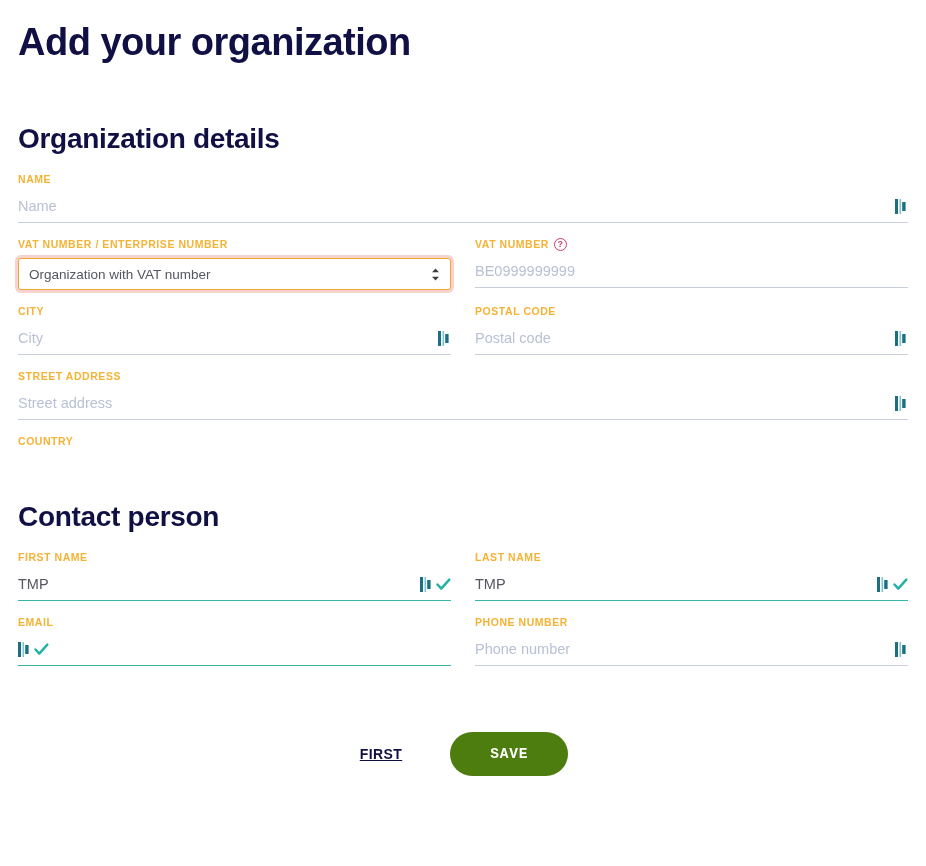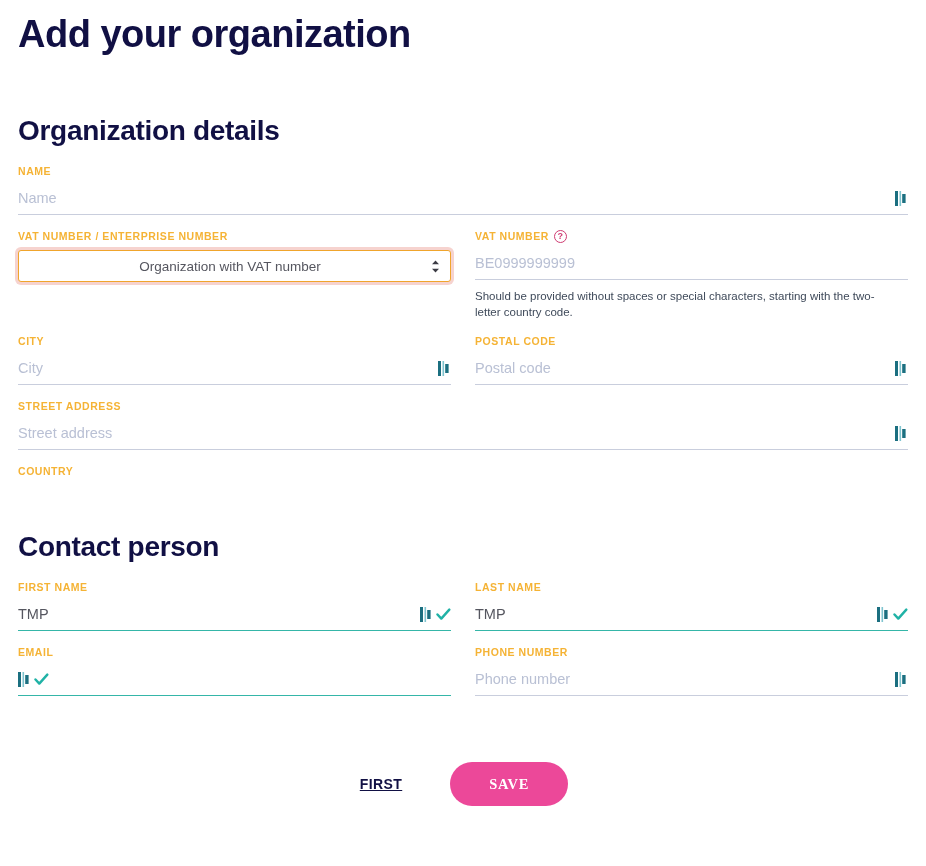--- a/index.html
+++ b/index.html
@@ -3,21 +3,21 @@
 <meta charset="utf-8">
 <style>
   * { box-sizing: border-box; }
   html, body {
     margin: 0; padding: 0;
     width: 926px; height: 866px;
     background: #ffffff;
     font-family: "Liberation Sans", sans-serif;
     overflow: hidden;
   }
-  .page { position: relative; width: 926px; height: 866px; padding: 0 18px; }
+  .page { position: relative; width: 926px; height: 866px; padding: 8px 18px; }
 
   
   .page-title {
     color: #111044;
     font-size: 38px;
     font-weight: bold;
     letter-spacing: -0.5px;
     margin: 0;
     padding-top: 8px;
     line-height: 52px;
@@ -106,21 +106,20 @@
     line-height: 16px;
     margin-top: 8px;
     max-width: 420px;
   }
 
   
   .select-wrap {
     position: relative;
     margin-top: 7px;
     height: 32px;
-    text-align: center;
   }
   .select-box {
     width: 100%;
     height: 32px;
     border: 1px solid #cfd3da;
     border-radius: 3px;
     background: #ffffff;
     display: flex;
     align-items: center;
     padding: 0 10px;
@@ -149,31 +148,31 @@
     font-weight: bold;
     letter-spacing: 0.4px;
     text-decoration: underline;
     cursor: pointer;
     background: none;
     border: 0;
     font-family: "Liberation Sans", sans-serif;
     padding: 4px 2px;
   }
   .save-btn {
-    background: #ec4899;
+    background: #4d7c0f;
     color: #ffffff;
     border: 0;
     border-radius: 22px;
     height: 44px;
     width: 118px;
     font-size: 14.5px;
     font-weight: bold;
     letter-spacing: 0.8px;
     cursor: pointer;
-    font-family: Liberation Serif, serif;
+    font-family: Liberation Mono, monospace;
   }
 </style>
 </head>
 <body>
 
 <div class="page">
 
   <h1 class="page-title">Add your organization</h1>
 
   <div class="sect-org">
@@ -219,21 +218,20 @@
 
       <div class="col">
         <div class="field">
           <div class="field-label">
             <span>VAT NUMBER</span>
             <span class="help-icon">?</span>
           </div>
           <div class="input-wrap">
             <input type="text" value="" placeholder="BE0999999999" style="">
           </div>
-          <div class="help-text">Should be provided without spaces or special characters, starting with the two-letter country code.</div>
         </div>
       </div>
     </div>
 
     <div class="row">
       <div class="col">
         <div class="field">
           <div class="field-label">
             <span>CITY</span>
           </div>

